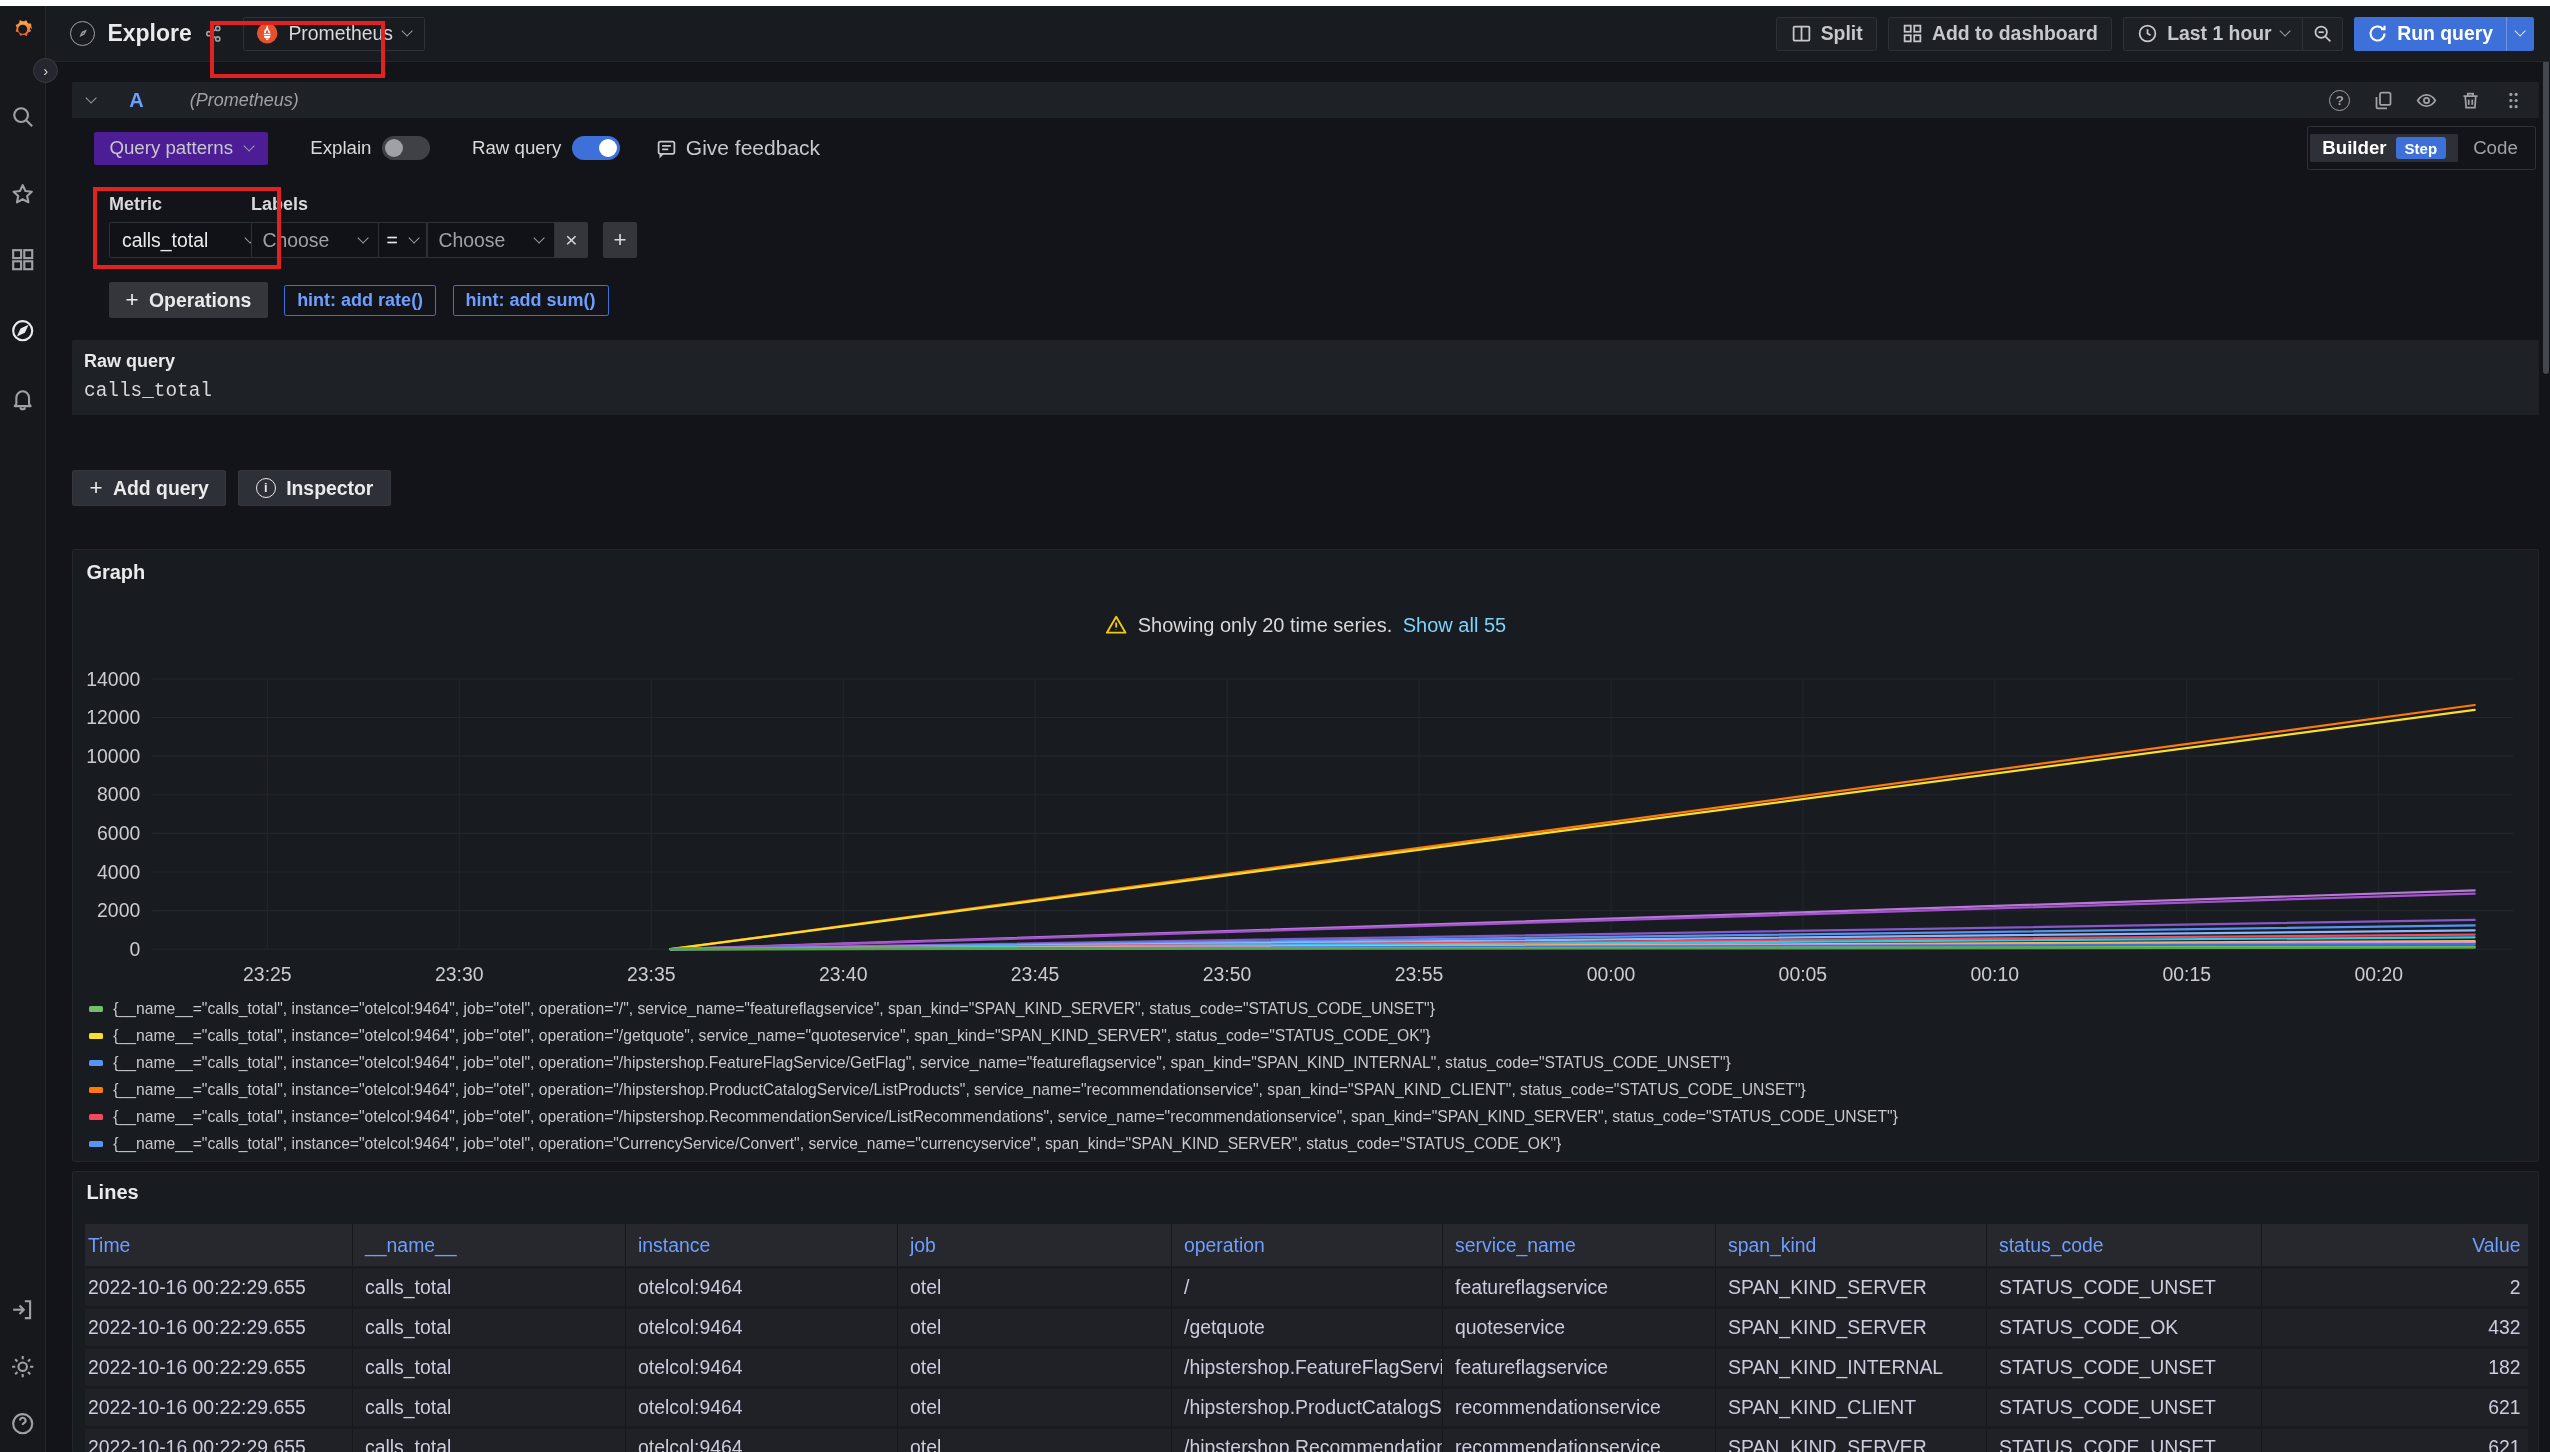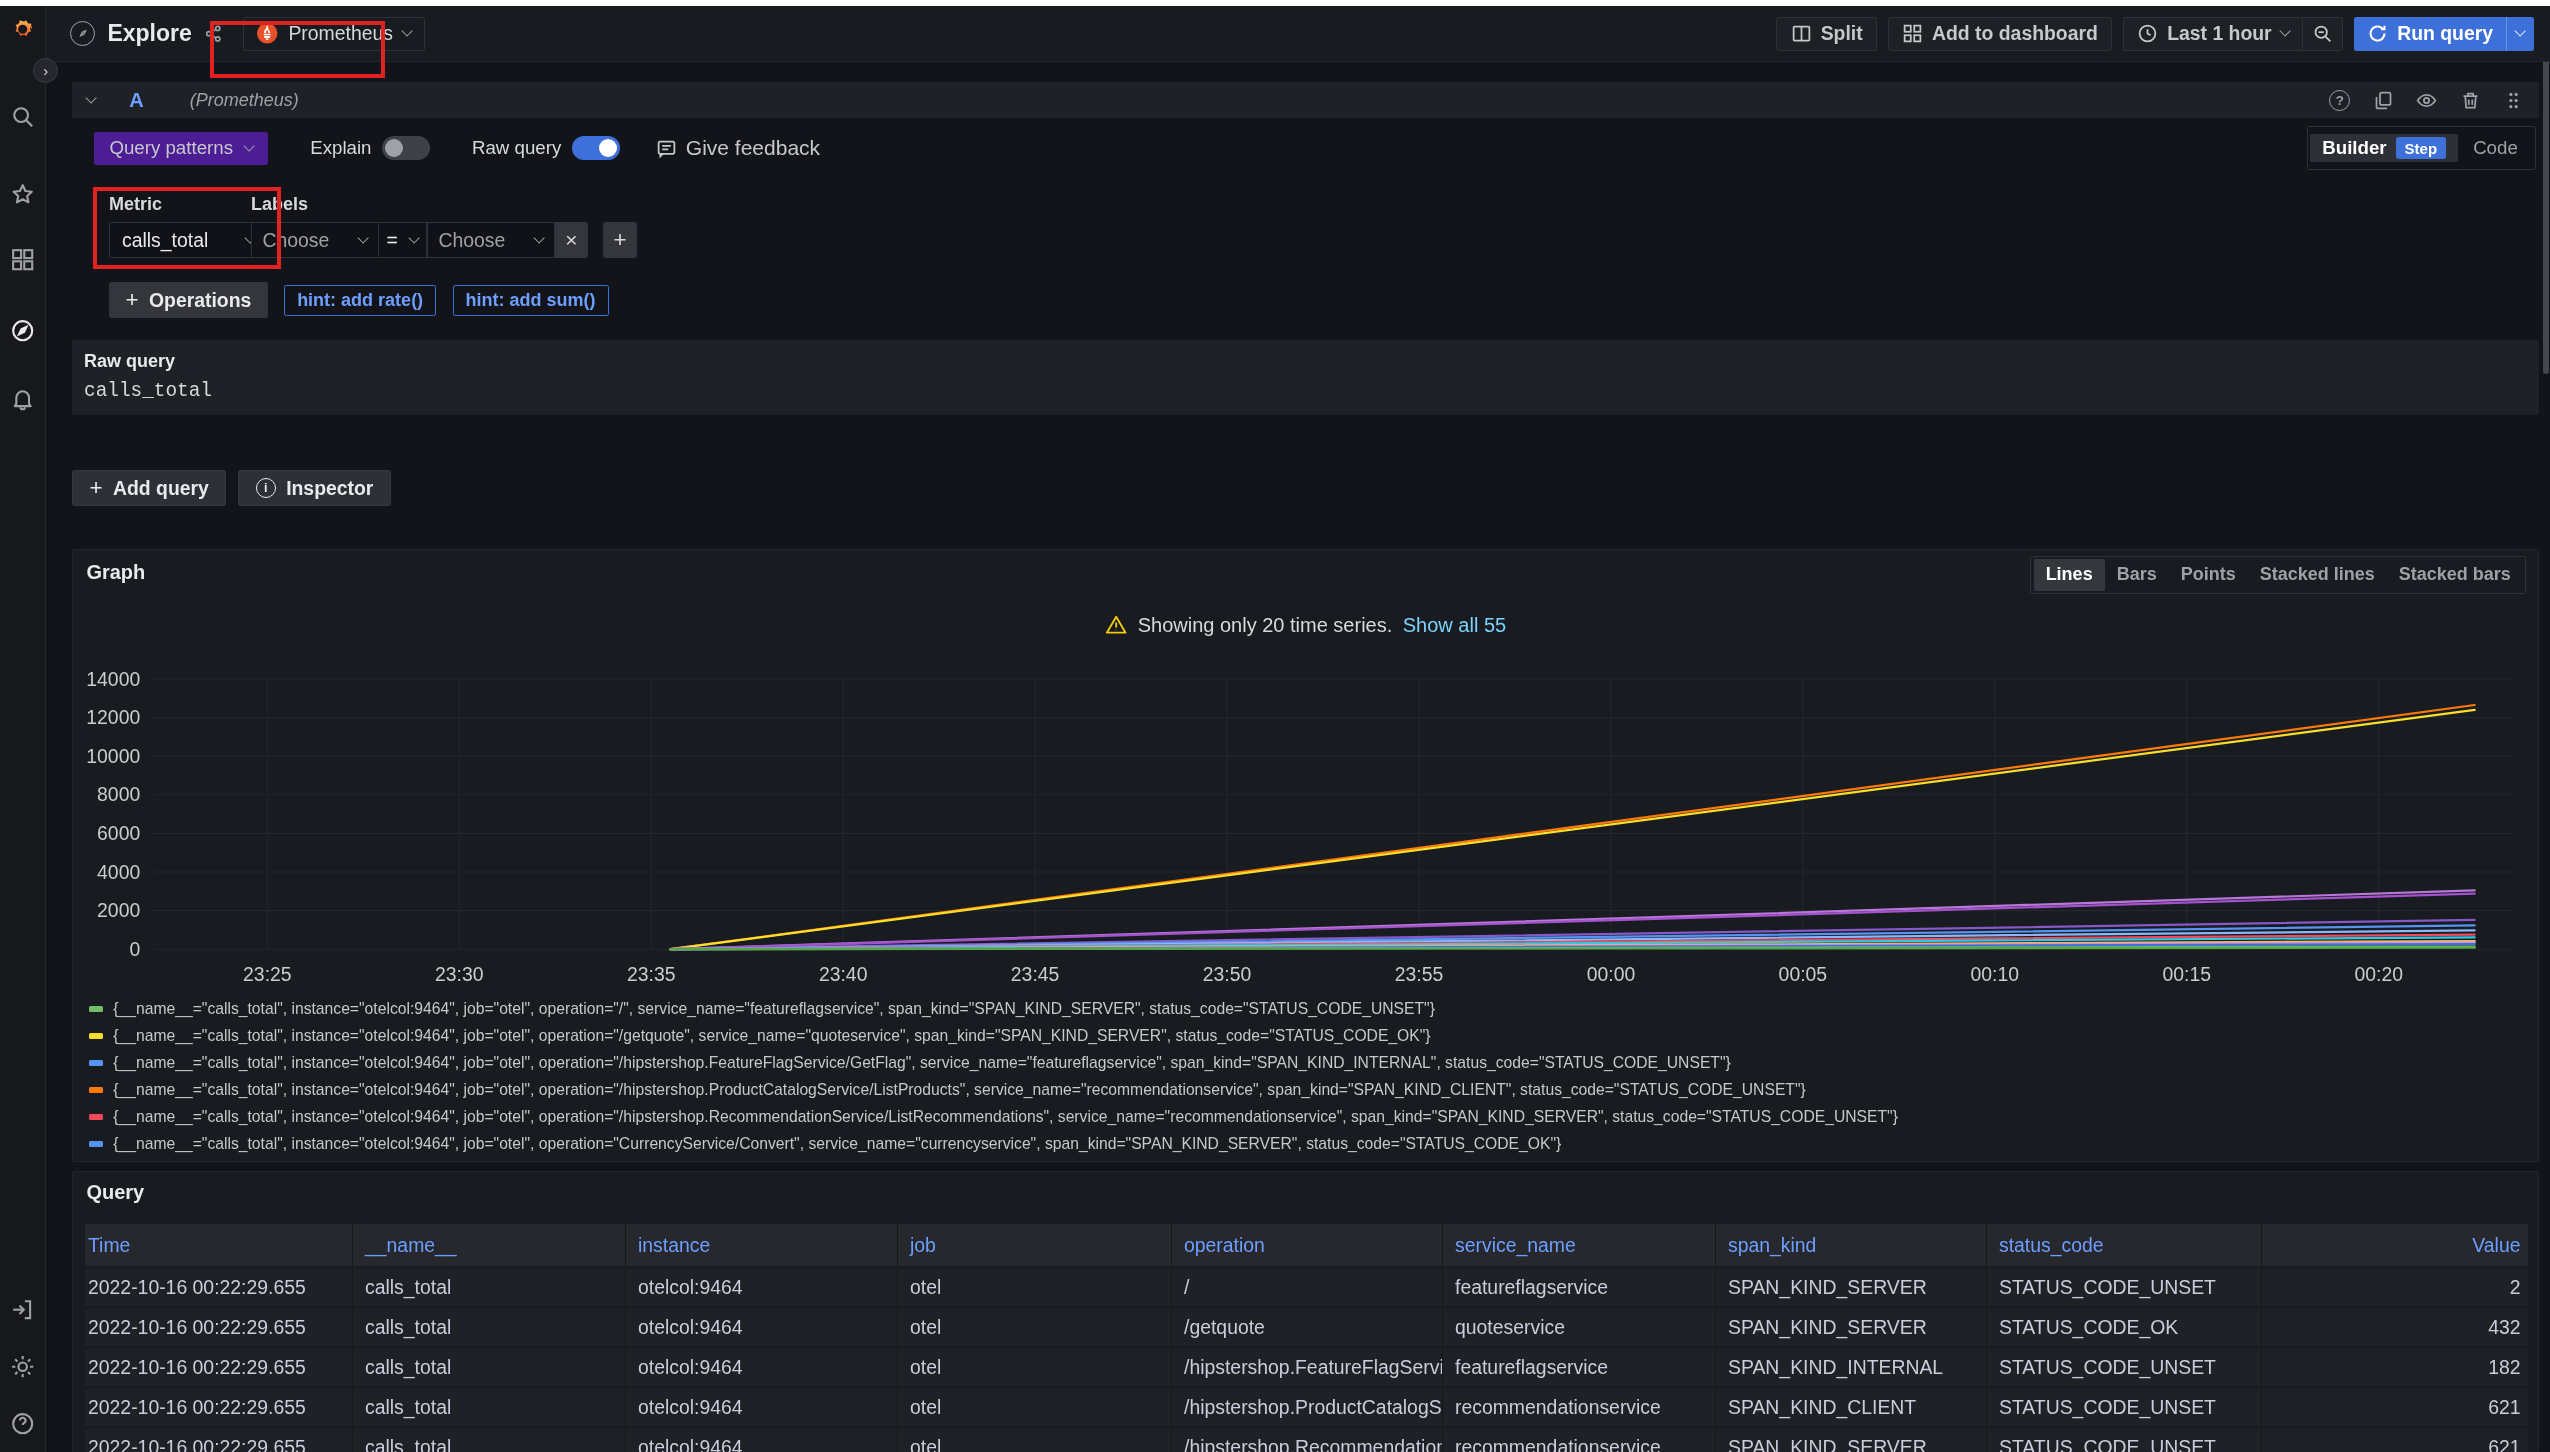--- a/index.html
+++ b/index.html
@@ -413,27 +413,20 @@
     </div>
     <div class="gray-btn">
       <span class="info-circ">i</span>
         <span>Inspector</span>
     </div>
   </div>
 </div>
 
 <div class="abs" id="graph-panel">
   <span id="graph-title">Graph</span>
-  <div id="mode-tabs">
-      <span class="mode-tab active">Lines</span>
-      <span class="mode-tab">Bars</span>
-      <span class="mode-tab">Points</span>
-      <span class="mode-tab">Stacked lines</span>
-      <span class="mode-tab">Stacked bars</span>
-    </div>
   <div id="graph-warning">
     <svg width="22.4" height="22.4" viewBox="0 0 24 24" style="stroke:#f2cc0c;fill:none;stroke-width:2">
       <path d="M12 3L22 20H2z" stroke-linejoin="round"></path>
         <line x1="12" y1="9" x2="12" y2="14.5"></line>
         <line x1="12" y1="17" x2="12" y2="17.2"></line>
     </svg>
     <span>Showing only 20 time series.</span>
     <a href="#">Show all 55</a>
   </div>
   <div id="chart-wrap">
@@ -516,21 +509,21 @@
         <span>{__name__="calls_total", instance="otelcol:9464", job="otel", operation="/hipstershop.RecommendationService/ListRecommendations", service_name="recommendationservice", span_kind="SPAN_KIND_SERVER", status_code="STATUS_CODE_UNSET"}</span>
       </div>
       <div class="legend-row">
         <span class="legend-swatch" style="background: rgb(87, 148, 242);"></span>
         <span>{__name__="calls_total", instance="otelcol:9464", job="otel", operation="CurrencyService/Convert", service_name="currencyservice", span_kind="SPAN_KIND_SERVER", status_code="STATUS_CODE_OK"}</span>
       </div>
     </div>
 </div>
 
 <div class="abs" id="table-panel">
-  <span id="table-title">Query</span>
+  <span id="table-title">Lines</span>
   <div id="table-wrap">
     <div class="tgrid trow-head" id="table-head">
         <div class="tcell">Time</div>
         <div class="tcell">__name__</div>
         <div class="tcell">instance</div>
         <div class="tcell">job</div>
         <div class="tcell">operation</div>
         <div class="tcell">service_name</div>
         <div class="tcell">span_kind</div>
         <div class="tcell">status_code</div>

